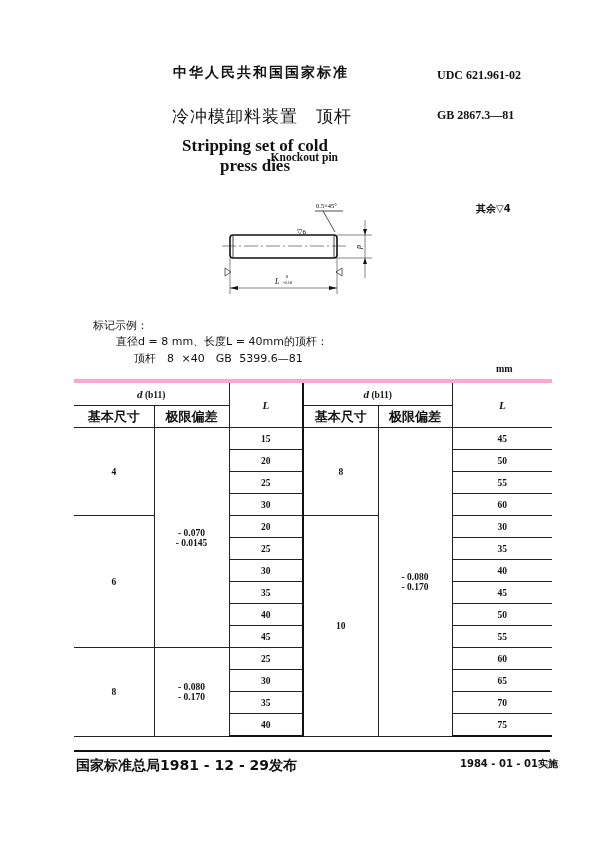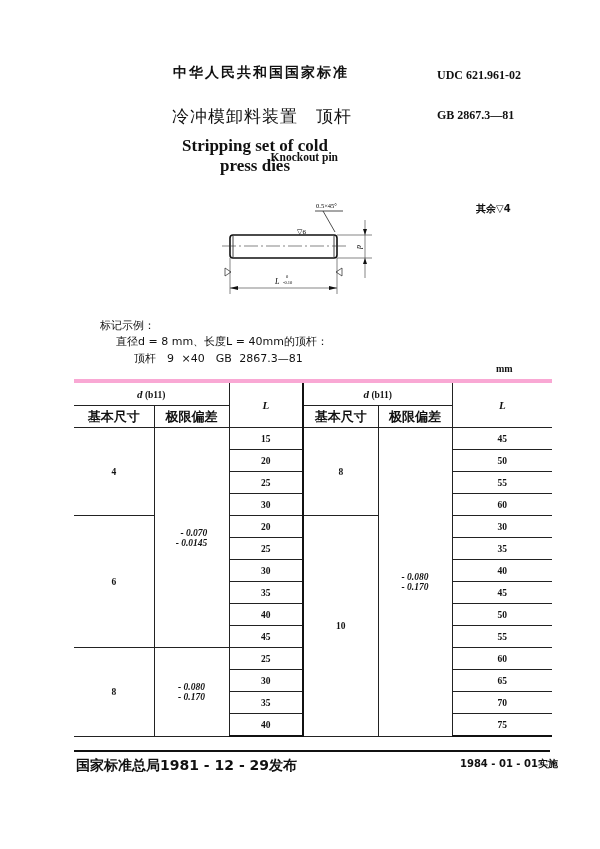--- a/index.html
+++ b/index.html
@@ -6,38 +6,38 @@
   body { width:600px; height:849px; position:relative; overflow:hidden;
          font-family:"DejaVu Serif", serif; color:#111; }
   .abs { position:absolute; }
   .hdr-cn { left:173px; top:64px; font-family:"DejaVu Sans", sans-serif; font-weight:bold; font-size:14px; letter-spacing:2px; }
   .udc { left:437px; top:68px; font-family:"Liberation Serif", serif; font-weight:bold; font-size:12px; }
   .title-cn { left:172px; top:105px; font-family:"DejaVu Sans", sans-serif; font-size:17px; letter-spacing:1px; }
   .gb { left:437px; top:108px; font-family:"Liberation Serif", serif; font-weight:bold; font-size:12px; }
   .title-en1 { left:172px; top:136px; width:166px; text-align:center; font-family:"Liberation Serif", serif; font-weight:bold; font-size:17px; }
   .title-en2 { left:172px; top:151px; width:166px; text-align:right; font-family:"Liberation Serif", serif; font-weight:bold; font-size:11.5px; }
   .rough { left:476px; top:202px; font-family:"DejaVu Sans", sans-serif; font-size:10px; font-weight:bold; }
-  .mark-title { left:100px; top:318px; font-family:"DejaVu Sans", sans-serif; font-size:11px; }
+  .mark-title { left:93px; top:318px; font-family:"DejaVu Sans", sans-serif; font-size:11px; }
   .mark-line1 { left:116px; top:334px; font-family:"DejaVu Sans", sans-serif; font-size:11px; }
   .mark-line2 { left:134px; top:351px; font-family:"DejaVu Sans", sans-serif; font-size:11px; word-spacing:4px; }
   .unit { left:496px; top:363px; font-family:"Liberation Serif", serif; font-size:10px; font-weight:bold; }
 
   table.spec { position:absolute; left:74px; top:379px; border-collapse:collapse; width:478px;
                font-family:"Liberation Serif", serif; font-size:9.5px; font-weight:bold; }
   table.spec td { border:1px solid #222; text-align:center; padding:0; height:21px; }
   table.spec tr.h1 td { height:22px; }
   table.spec tr.h2 td { height:21px; }
   table.spec .thick-top td { border-top:4px solid #f9a8d4; }
   table.spec .cn { font-family:"DejaVu Sans", sans-serif; font-size:13px; }
   table.spec .it { font-style:italic; font-size:11px; }
   table.spec td.vsep { border-left:2px solid #111; }
   table.spec td.noL { border-left:none; }
   table.spec td.noR { border-right:none; }
   table.spec tr.last td { border-bottom:2px solid #111; }
-  .tol { line-height:10px; text-align:right; display:inline-block;font-style:italic; }
+  .tol { line-height:10px; text-align:center; display:inline-block; }
 
   .footer-line { left:74px; top:750px; width:476px; height:0; border-top:2px solid #111; }
   .footer-left { left:76px; top:757px; font-family:"DejaVu Sans", sans-serif; font-weight:bold; font-size:14px; }
   .footer-right { left:460px; top:757px; font-family:"DejaVu Sans", sans-serif; font-weight:bold; font-size:10px; }
   svg text { font-family:"Liberation Serif", serif; }
 </style>
 </head>
 <body>
 
 <div class="abs hdr-cn">中华人民共和国国家标准</div>
@@ -79,21 +79,21 @@
   <polygon points="137,98 129,96 129,100" fill="#111"></polygon>
   <text x="75" y="94" font-size="8" font-style="italic">L</text>
   <text x="86" y="88" font-size="4.5">0</text>
   <text x="83" y="94" font-size="4.5">-0.10</text>
 </svg>
 
 <div class="abs rough">其余▽4</div>
 
 <div class="abs mark-title">标记示例：</div>
 <div class="abs mark-line1">直径d = 8 mm、长度L = 40mm的顶杆：</div>
-<div class="abs mark-line2">顶杆　9 ×40　GB 2867.3—81</div>
+<div class="abs mark-line2">顶杆　8 ×40　GB 5399.6—81</div>
 <div class="abs unit">mm</div>
 
 <table class="spec">
   <colgroup>
     <col style="width:80px">
       <col style="width:75px">
       <col style="width:74px">
     <col style="width:75px">
       <col style="width:74px">
       <col style="width:100px">

